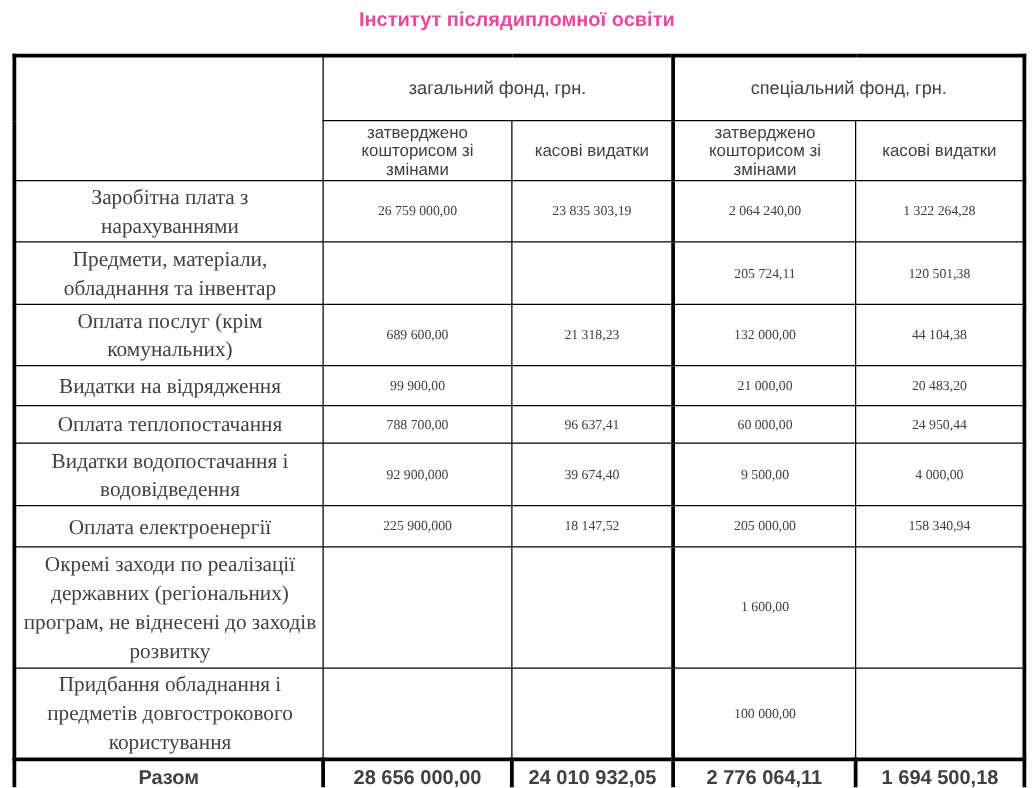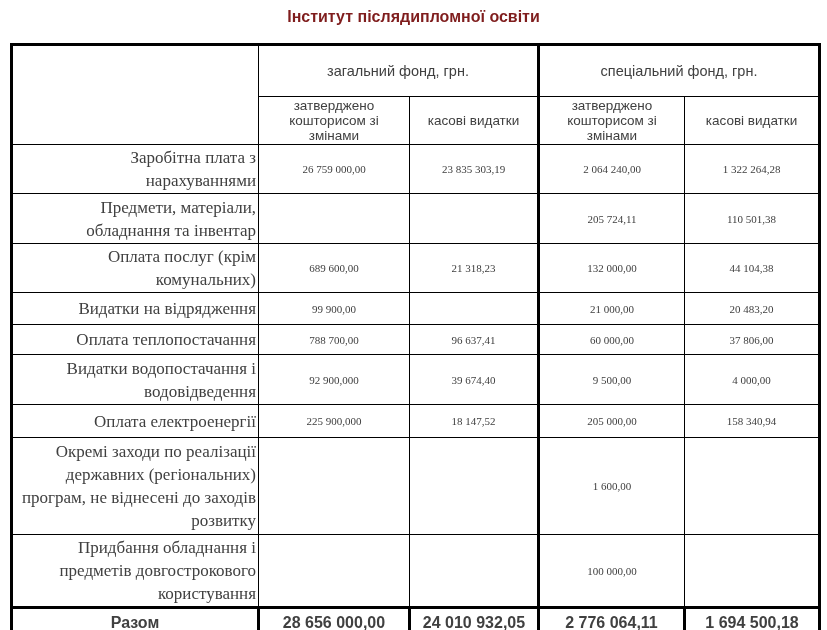--- a/index.html
+++ b/index.html
@@ -14,21 +14,21 @@
     background: #ffffff;
     overflow: hidden;
   }
   .doc-title {
     width: 827px;
     text-align: center;
     margin-top: 8px;
     font-family: "Liberation Sans", "DejaVu Sans", sans-serif;
     font-weight: bold;
     font-size: 16px;
-    color: #7f1d1d;
+    color: #ec4899;
   }
   table.budget {
     position: absolute;
     left: 10px;
     top: 43px;
     width: 808px;
     border-collapse: collapse;
     table-layout: fixed;
     background: #ffffff;
   }
@@ -65,21 +65,21 @@
     line-height: 15px;
     text-align: center;
     vertical-align: middle;
     padding: 1px 16px;
   }
   
   td.row-label {
     font-family: "Liberation Serif", "DejaVu Serif", serif;
     font-size: 17px;
     line-height: 23px;
-    text-align: right;
+    text-align: center;
     vertical-align: middle;
     padding: 1px 2px 1px 3px;
   }
   td.num-cell {
     font-family: "Liberation Serif", "DejaVu Serif", serif;
     font-size: 11px;
     text-align: center;
     vertical-align: middle;
     white-space: nowrap;
   }
@@ -131,21 +131,21 @@
       <td class="num-cell">23 835 303,19</td>
       <td class="num-cell thick-left">2 064 240,00</td>
       <td class="num-cell">1 322 264,28</td>
     </tr>
 
     <tr style="height:50px">
       <td class="row-label">Предмети, матеріали, обладнання та інвентар</td>
       <td class="num-cell"></td>
       <td class="num-cell"></td>
       <td class="num-cell thick-left">205 724,11</td>
-      <td class="num-cell">110 501,38</td>
+      <td class="num-cell">120 501,38</td>
     </tr>
 
     <tr style="height:48px">
       <td class="row-label">Оплата послуг (крім комунальних)</td>
       <td class="num-cell">689 600,00</td>
       <td class="num-cell">21 318,23</td>
       <td class="num-cell thick-left">132 000,00</td>
       <td class="num-cell">44 104,38</td>
     </tr>
 
@@ -155,21 +155,21 @@
       <td class="num-cell"></td>
       <td class="num-cell thick-left">21 000,00</td>
       <td class="num-cell">20 483,20</td>
     </tr>
 
     <tr style="height:30px">
       <td class="row-label">Оплата теплопостачання</td>
       <td class="num-cell">788 700,00</td>
       <td class="num-cell">96 637,41</td>
       <td class="num-cell thick-left">60 000,00</td>
-      <td class="num-cell">37 806,00</td>
+      <td class="num-cell">24 950,44</td>
     </tr>
 
     <tr style="height:50px">
       <td class="row-label">Видатки водопостачання і водовідведення</td>
       <td class="num-cell">92 900,000</td>
       <td class="num-cell">39 674,40</td>
       <td class="num-cell thick-left">9 500,00</td>
       <td class="num-cell">4 000,00</td>
     </tr>
 

